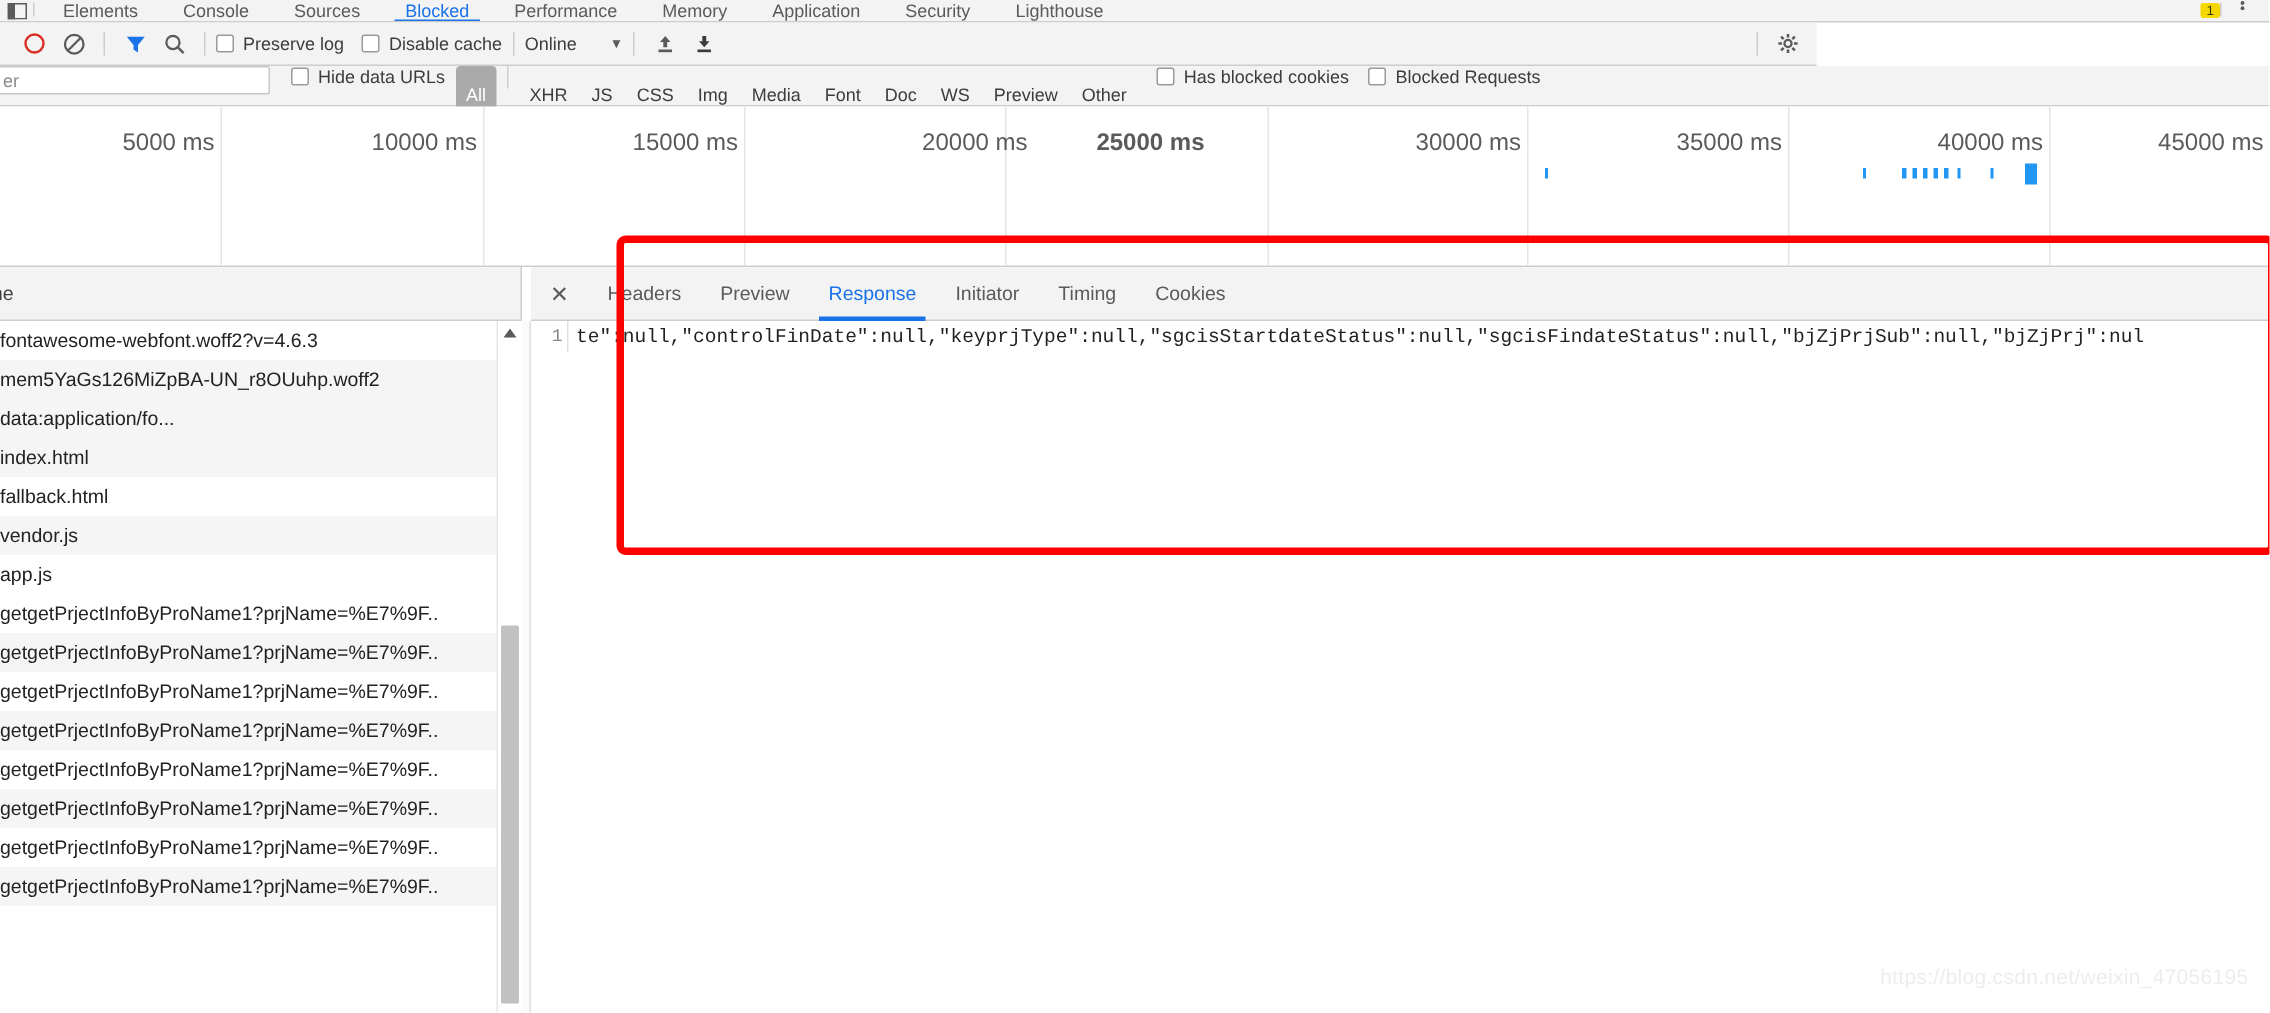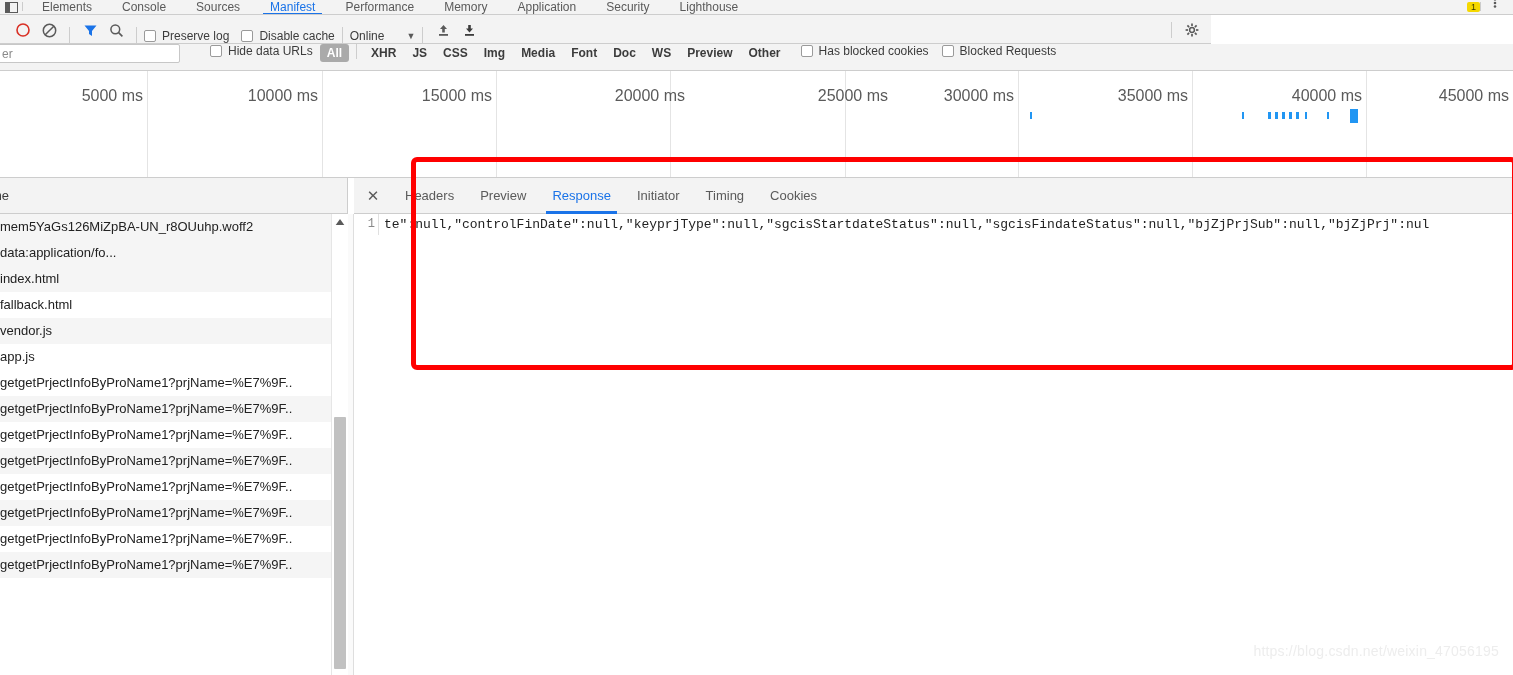--- a/index.html
+++ b/index.html
@@ -39,21 +39,21 @@
     background: #f5d800; color: #3a3a00; font-size: 9px; border-radius: 2px;
     padding: 0 4px; height: 10px; line-height: 10px; margin-bottom: 2px;
   }
   .tabstrip-right .tabsep { margin-bottom: 3px; }
   .more-icon { margin: 0 6px 1px 4px; }
 
   
   .toolbar {
     position: absolute; left: 0; top: 15px; width: 1211px; height: 29px;
     background: #f3f3f3; border-bottom: 1px solid #cdcdcd;
-    display: flex; align-items: flex-end; padding-left: 10px;
+    display: flex; align-items: center; padding-left: 10px;
   }
   .tb-icon {
     width: 26px; height: 26px; display: flex; align-items: center;
     justify-content: center; cursor: pointer; flex: none;
   }
   .vsep { width: 1px; height: 16px; background: #cdcdcd; margin: 0 7px; flex: none; }
   .cbox { display: flex; align-items: center; gap: 6px; flex: none; cursor: pointer;
           font-size: 12px; color: #3c3c3c; white-space: nowrap; }
   .cbox .box {
     width: 12px; height: 12px; border: 1px solid #9a9a9a; border-radius: 2px;
@@ -72,22 +72,22 @@
     display: flex; align-items: flex-start;
   }
   .filter-input {
     width: 184px; height: 19px; margin-left: -4px; background: #fff;
     border: 1px solid #c7c7c7; border-radius: 2px; font-size: 12px;
     color: #8a8a8a; padding: 0 5px; font-family: "Liberation Sans", sans-serif;
     flex: none;
   }
   .filterrow .cbox { margin-left: 9px; }
   .chip {
-    font-size: 12px; color: #3c3c3c; padding: 2px 7px; border-radius: 3px;
-    margin: 0 1px; cursor: pointer; white-space: nowrap; flex: none; font-weight: bold;
+    font-size: 12px; color: #3c3c3c; padding: 12px 7px; border-radius: 3px;
+    margin: 0 1px; cursor: pointer; white-space: nowrap; flex: none;
   }
   .chip.active { background: #aaaaaa; color: #fff; }
   .chipsep { width: 1px; height: 15px; background: #cdcdcd; margin: 0 6px; flex: none; }
 
   
   .overview {
     position: absolute; left: 0; top: 71px; width: 1513px; height: 107px;
     background: #fff; border-bottom: 1px solid #cdcdcd; overflow: hidden;
   }
   .tl-tick {
@@ -209,21 +209,21 @@
     <div class="ptab">
         <span>Elements</span>
       </div>
     <div class="ptab">
         <span>Console</span>
       </div>
     <div class="ptab">
         <span>Sources</span>
       </div>
     <div class="ptab active">
-        <span>Manifest</span>
+        <span>Blocked</span>
       </div>
     <div class="ptab">
         <span>Performance</span>
       </div>
     <div class="ptab">
         <span>Memory</span>
       </div>
     <div class="ptab">
         <span>Application</span>
       </div>
@@ -312,21 +312,21 @@
             <line x1="11.6" y1="2.4" x2="9.9" y2="4.1"></line>
               <line x1="4.1" y1="9.9" x2="2.4" y2="11.6"></line>
           </g>
         </svg>
       </div>
     </div>
   </div>
 
   <div class="filterrow">
     <input class="filter-input" type="text" value="er" style="">
-    <label class="cbox" style="margin-left:30px">
+    <label class="cbox" style="margin-left:14px">
       <span class="box"></span>
       <span>Hide data URLs</span>
     </label>
     <div style="width:6px;flex:none"></div>
     <div class="chip active">All</div>
     <div class="chipsep"></div>
     <div class="chip">XHR</div>
     <div class="chip">JS</div>
     <div class="chip">CSS</div>
     <div class="chip">Img</div>
@@ -350,21 +350,21 @@
     <div id="tl-ticks">
         <div class="tl-tick" style="left: 147px;"></div>
         <div class="tl-label" style="left: 147px;">5000 ms</div>
         <div class="tl-tick" style="left: 322px;"></div>
         <div class="tl-label" style="left: 322px;">10000 ms</div>
         <div class="tl-tick" style="left: 496px;"></div>
         <div class="tl-label" style="left: 496px;">15000 ms</div>
         <div class="tl-tick" style="left: 670px;"></div>
         <div class="tl-label" style="left: 689px;">20000 ms</div>
         <div class="tl-tick" style="left: 845px;"></div>
-        <div class="tl-label" style="left: 892px;">25000 ms</div>
+        <div class="tl-label" style="left: 807px; font-weight: bold;">25000 ms</div>
         <div class="tl-tick" style="left: 1018px;"></div>
         <div class="tl-label" style="left: 1018px;">30000 ms</div>
         <div class="tl-tick" style="left: 1192px;"></div>
         <div class="tl-label" style="left: 1192px;">35000 ms</div>
         <div class="tl-tick" style="left: 1366px;"></div>
         <div class="tl-label" style="left: 1366px;">40000 ms</div>
         <div class="tl-label" style="left: 1513px;">45000 ms</div>
       </div>
     <div id="tl-bars">
         <div class="wf-bar" style="left: 1030px; top: 41px; width: 2px; height: 7px;"></div>
@@ -378,20 +378,21 @@
         <div class="wf-bar" style="left: 1327px; top: 41px; width: 2px; height: 7px;"></div>
         <div class="wf-bar" style="left: 1350px; top: 38px; width: 8px; height: 14px;"></div>
       </div>
   </div>
 
   <div class="namehdr">
     <span>me</span>
   </div>
 
   <div class="reqlist" id="reqlist">
+      <div class="reqrow">fontawesome-webfont.woff2?v=4.6.3</div>
       <div class="reqrow alt">mem5YaGs126MiZpBA-UN_r8OUuhp.woff2</div>
       <div class="reqrow alt">data:application/fo...</div>
       <div class="reqrow alt">index.html</div>
       <div class="reqrow">fallback.html</div>
       <div class="reqrow alt">vendor.js</div>
       <div class="reqrow">app.js</div>
       <div class="reqrow">getgetPrjectInfoByProName1?prjName=%E7%9F..</div>
       <div class="reqrow alt">getgetPrjectInfoByProName1?prjName=%E7%9F..</div>
       <div class="reqrow">getgetPrjectInfoByProName1?prjName=%E7%9F..</div>
       <div class="reqrow alt">getgetPrjectInfoByProName1?prjName=%E7%9F..</div>

